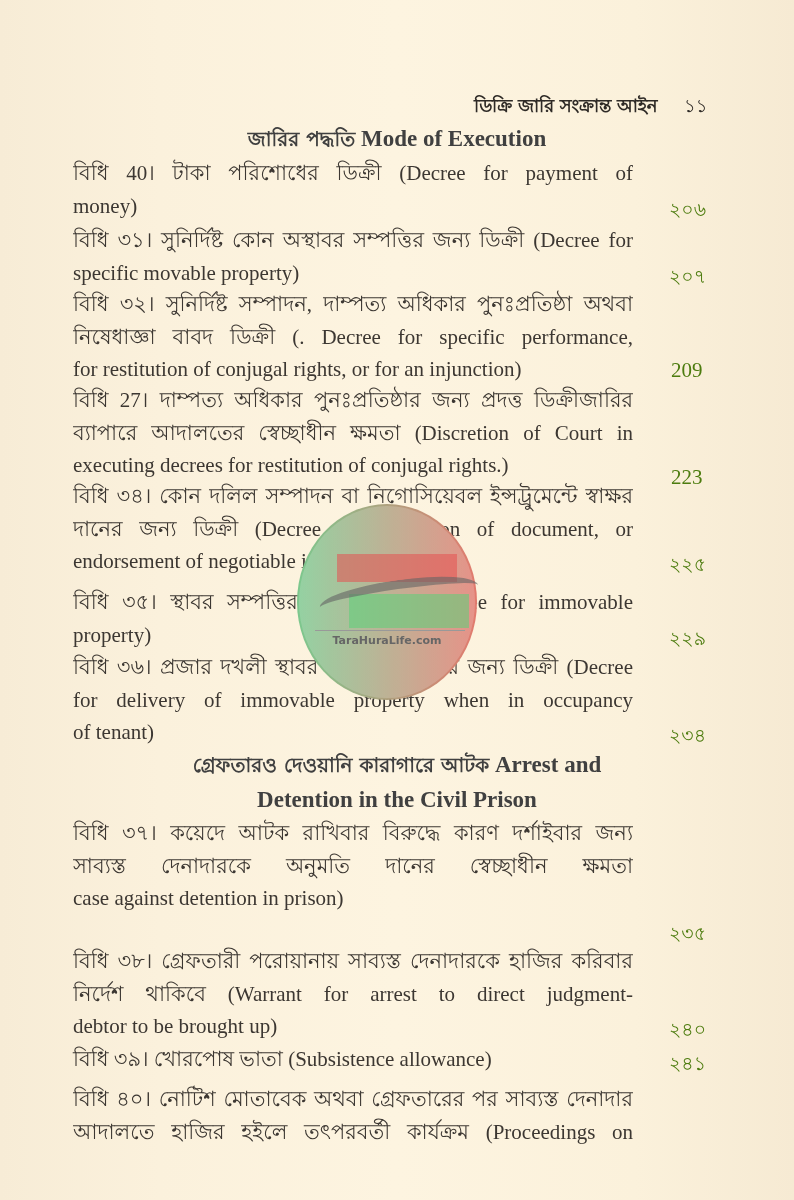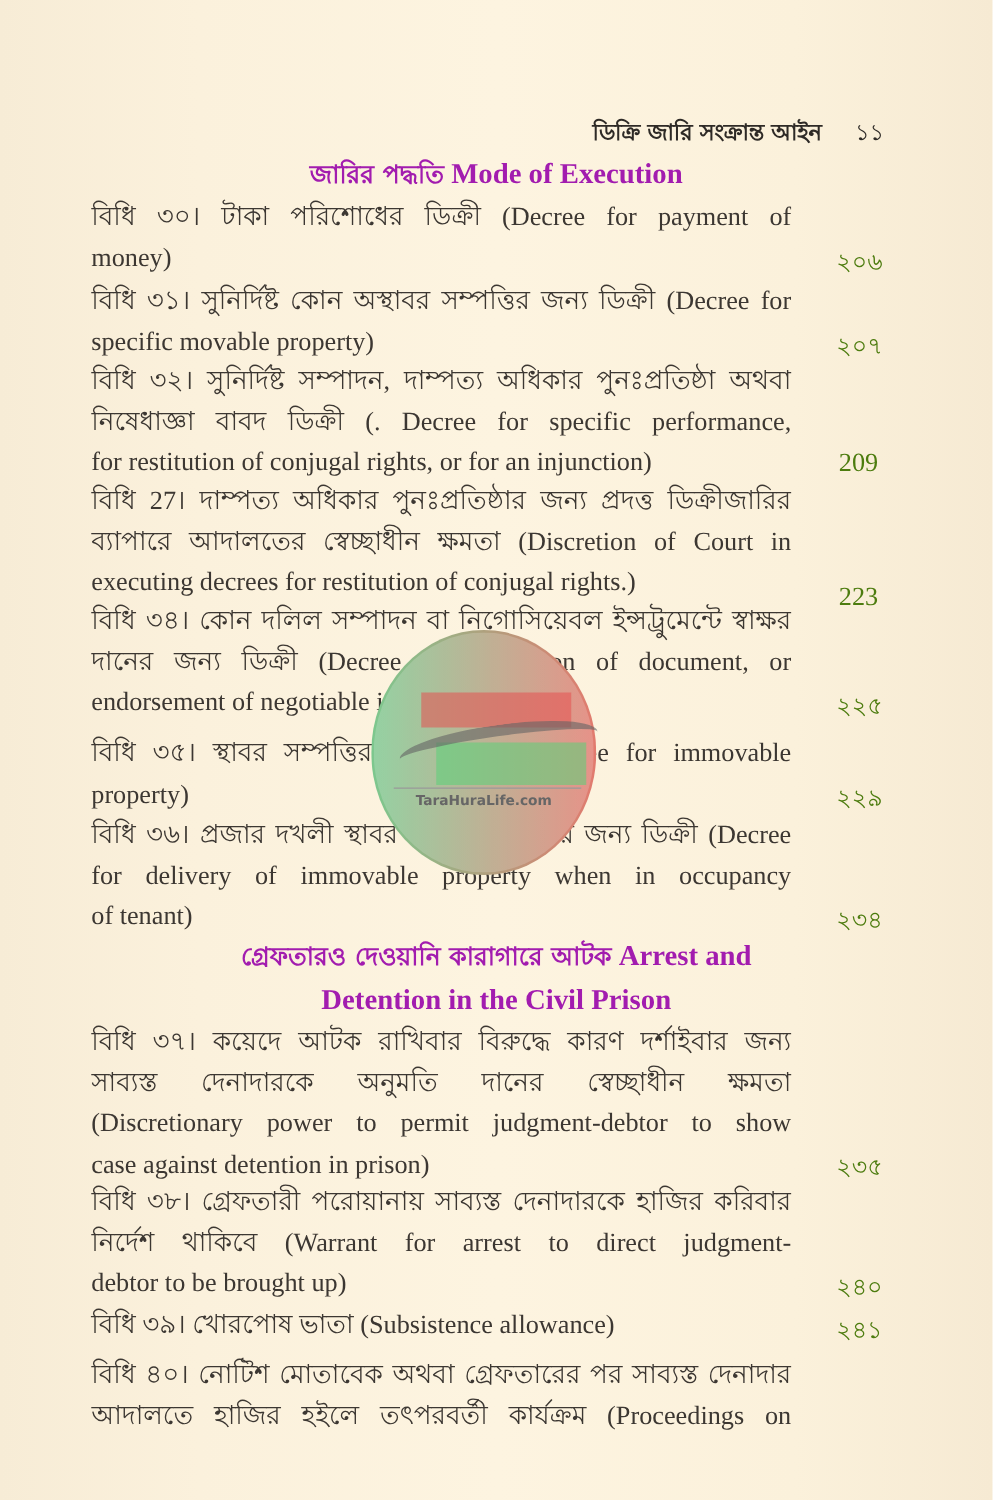--- a/index.html
+++ b/index.html
@@ -15,21 +15,21 @@
   .running-title {
     position: absolute; left: 474px; top: 4px; font-size: 18px; font-weight: bold; color: #2e2a26;
     font-family: "DejaVu Sans", sans-serif; letter-spacing: -0.3px;
   }
   .page-number {
     position: absolute; left: 684px; top: 4px; font-size: 18px; color: #2e2a26;
     font-family: "DejaVu Sans", sans-serif;
   }
   .section-heading {
     position: absolute; left: 0; width: 794px; text-align: center;
-    font-size: 23px; font-weight: bold; color: #a21caf;
+    font-size: 23px; font-weight: bold; color: #404040;
   }
   .section-heading .bn { font-family: "DejaVu Sans", sans-serif; font-size: 20px; }
   .entry { position: absolute; left: 73px; width: 560px; }
   .line {
     height: 32.5px; line-height: 32.5px; font-size: 21px; white-space: nowrap;
     position: relative; color: #3c3732;
   }
   .line.justify { text-align: justify; text-align-last: justify; white-space: normal; overflow: hidden; }
   .bn { font-family: "DejaVu Sans", sans-serif; font-size: 18px; }
   .pg {
@@ -63,21 +63,21 @@
   <span class="running-title">ডিক্রি জারি সংক্রান্ত আইন</span>
   <span class="page-number">১১</span>
 </div>
 
 <div class="section-heading" style="top:124px;">
   <span class="bn">জারির পদ্ধতি</span>
   <span>Mode of Execution</span>
 </div>
 
 <div class="entry" style="top:157px;">
-  <div class="line justify">বিধি ৩০। টাকা পরিশোধের ডিক্রী (Decree for payment of</div>
+  <div class="line justify">বিধি 40। টাকা পরিশোধের ডিক্রী (Decree for payment of</div>
   <div class="line">money)</div>
   <span class="pg" style="top:38px;">২০৬</span>
 </div>
 
 <div class="entry" style="top:224px;">
   <div class="line justify">বিধি ৩১। সুনির্দিষ্ট কোন অস্থাবর সম্পত্তির জন্য ডিক্রী (Decree for</div>
   <div class="line">specific movable property)</div>
   <span class="pg" style="top:38px;">২০৭</span>
 </div>
 
@@ -119,21 +119,20 @@
   <span class="bn">গ্রেফতারও দেওয়ানি কারাগারে আটক</span>
   <span>Arrest and</span>
 </div>
 <div class="section-heading" style="top:787px;">
   <span>Detention in the Civil Prison</span>
 </div>
 
 <div class="entry" style="top:817px;">
   <div class="line justify">বিধি ৩৭। কয়েদে আটক রাখিবার বিরুদ্ধে কারণ দর্শাইবার জন্য</div>
   <div class="line justify">সাব্যস্ত দেনাদারকে অনুমতি দানের স্বেচ্ছাধীন ক্ষমতা</div>
-  <div class="line justify">(Discretionary power to permit judgment-debtor to show</div>
   <div class="line">case against detention in prison)</div>
   <span class="pg" style="top:102px;">২৩৫</span>
 </div>
 
 <div class="entry" style="top:945px;">
   <div class="line justify">বিধি ৩৮। গ্রেফতারী পরোয়ানায় সাব্যস্ত দেনাদারকে হাজির করিবার</div>
   <div class="line justify">নির্দেশ থাকিবে (Warrant for arrest to direct judgment-</div>
   <div class="line">debtor to be brought up)</div>
   <span class="pg" style="top:70px;">২৪০</span>
 </div>

